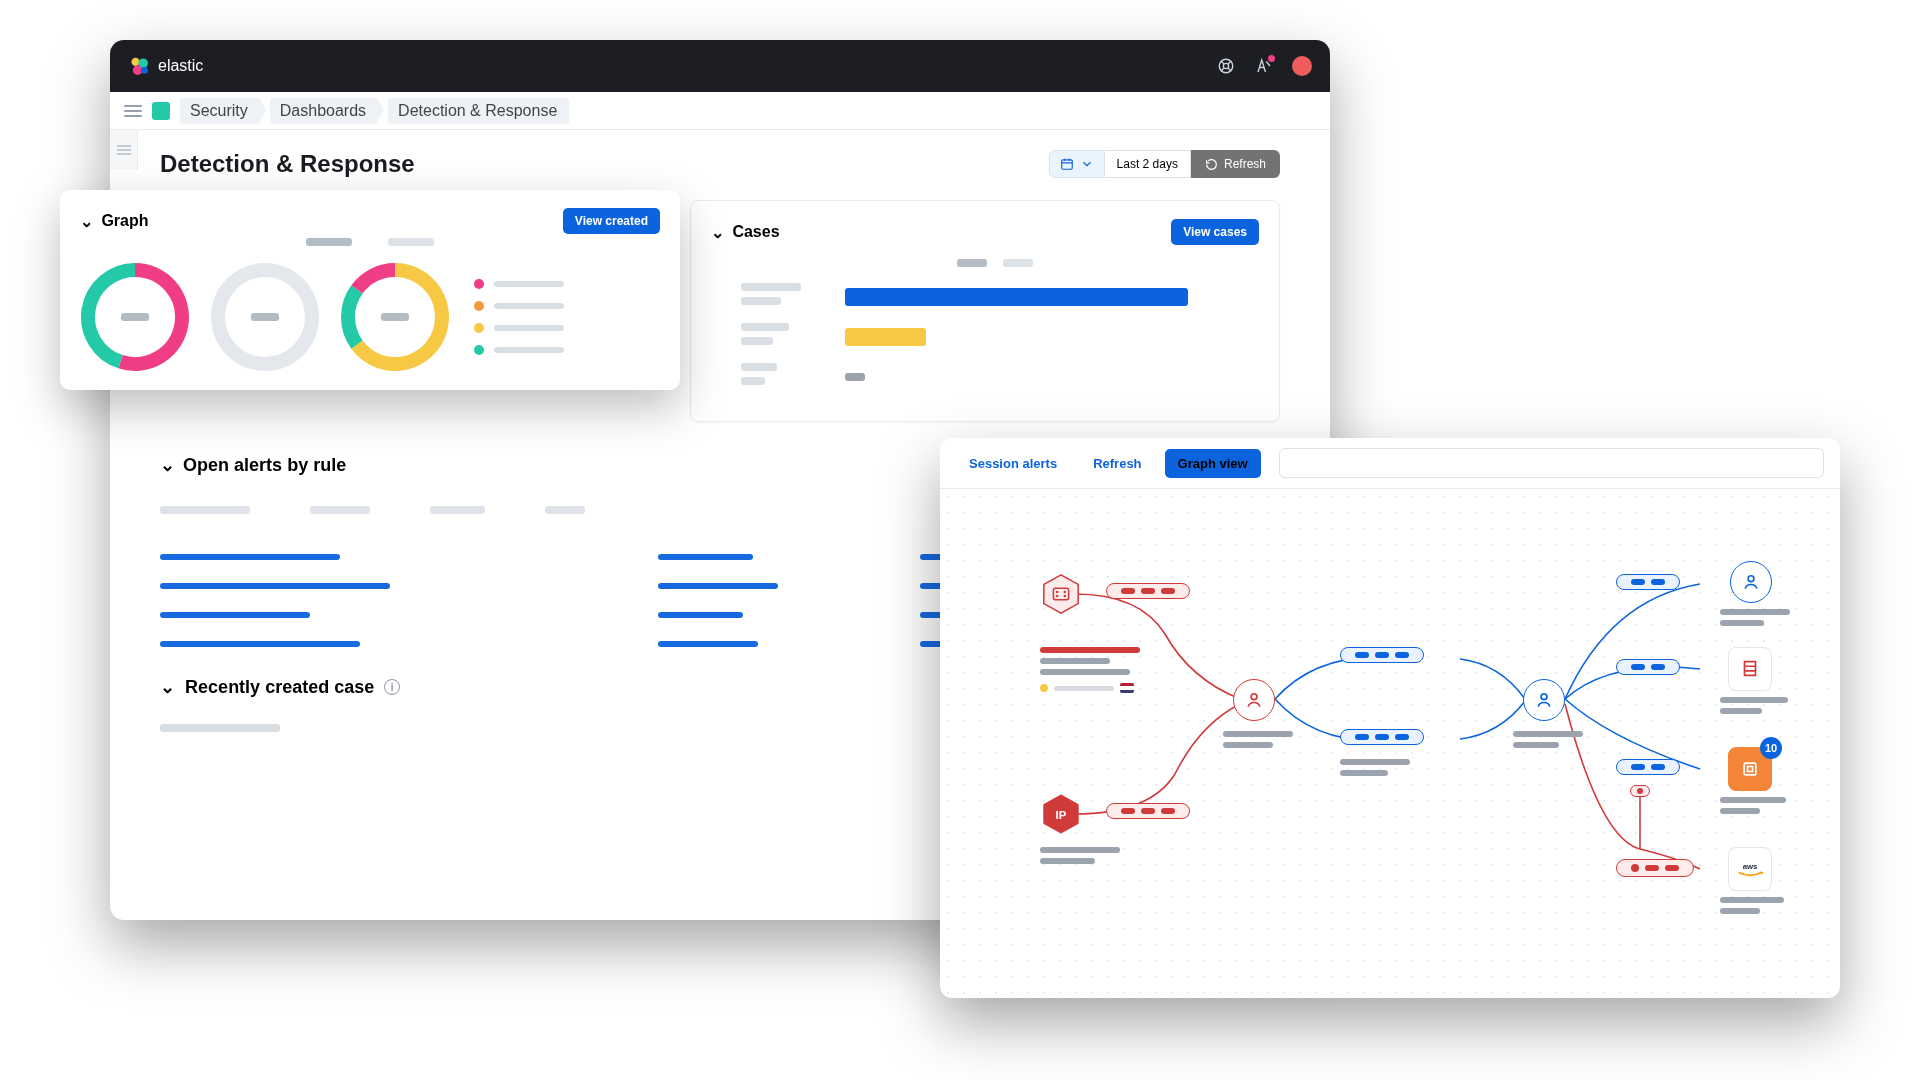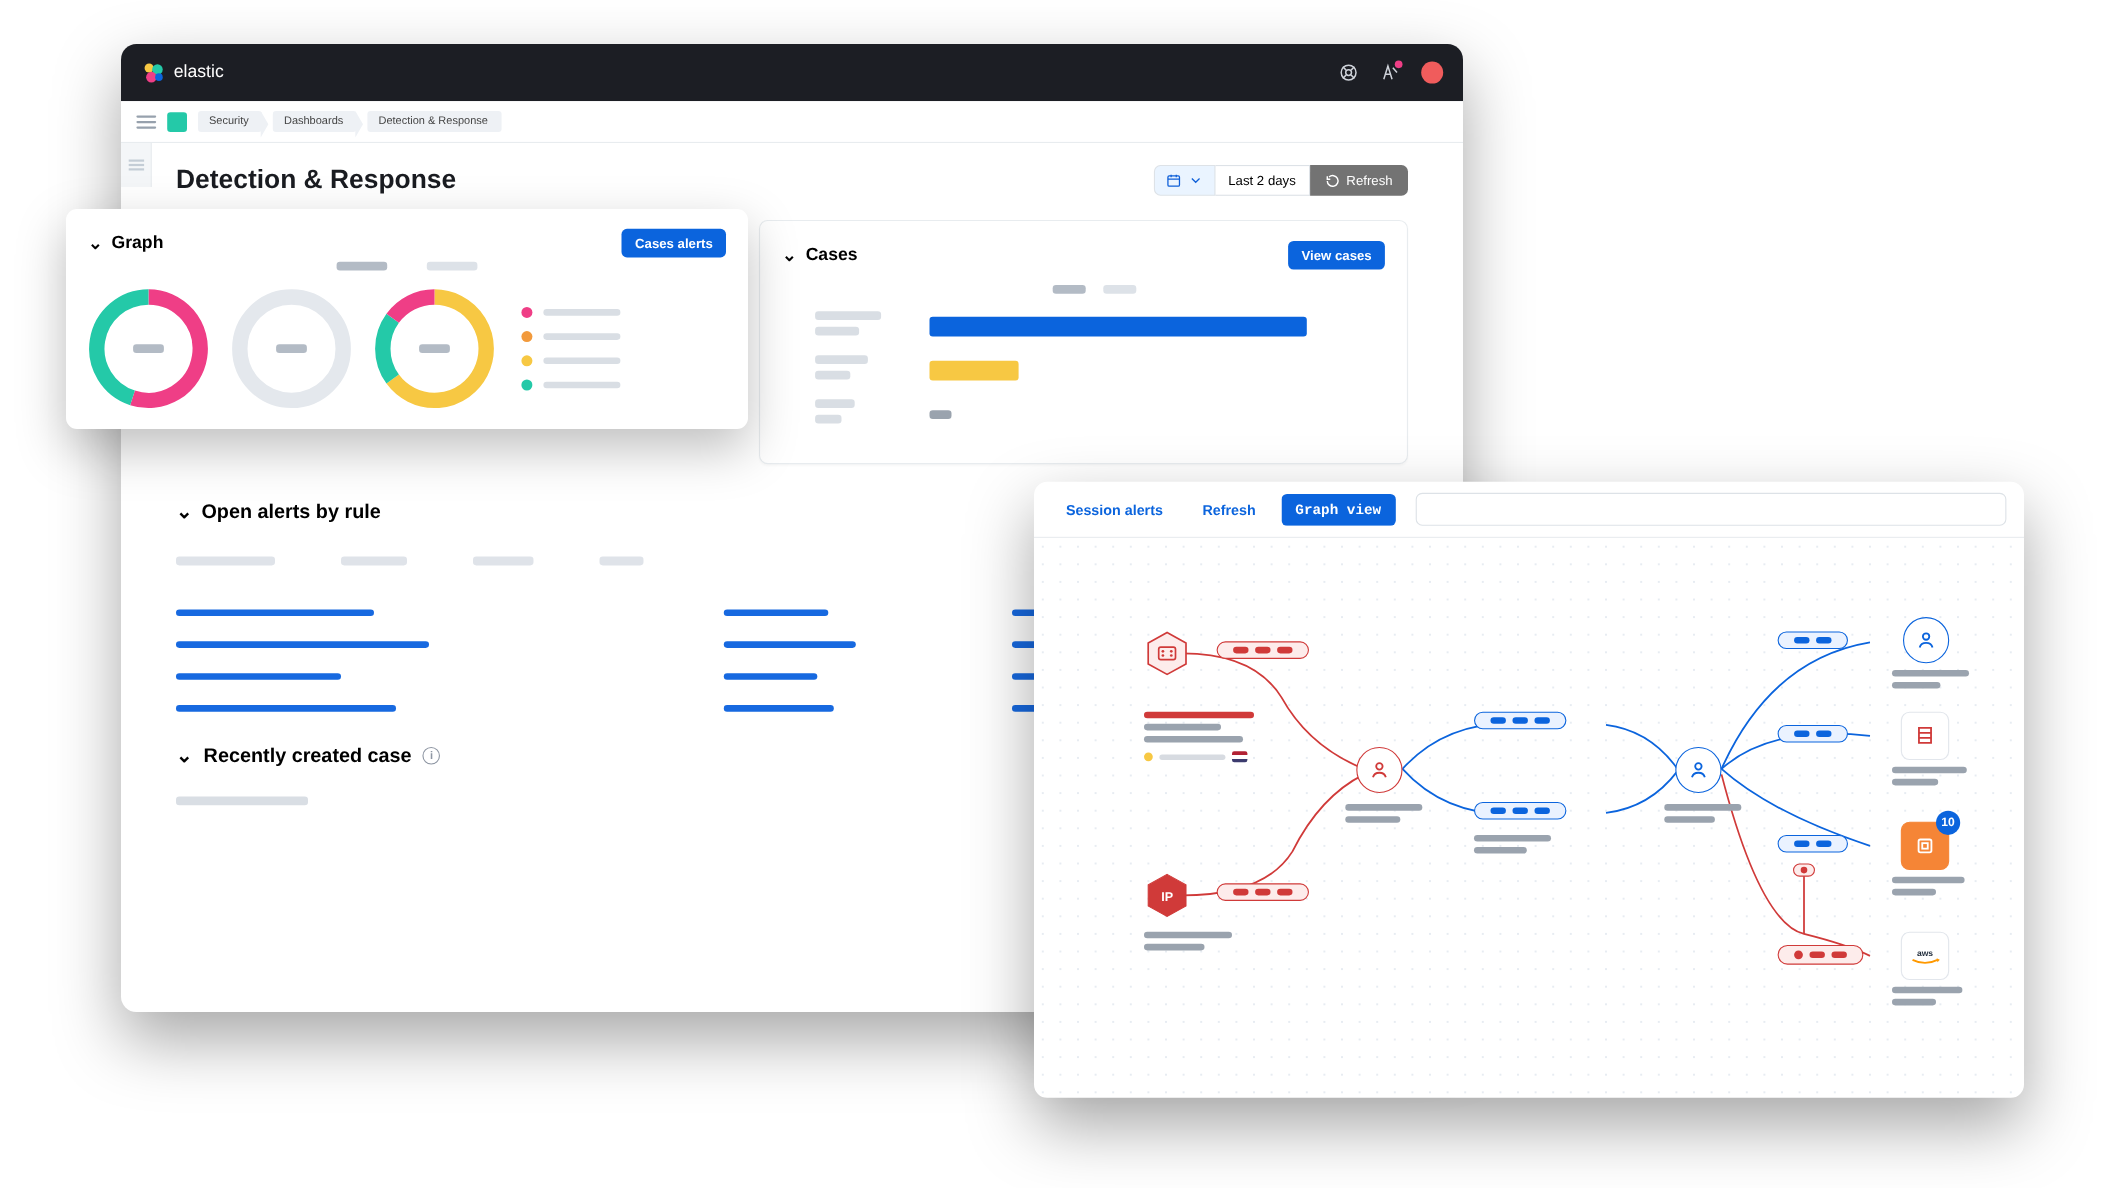--- a/index.html
+++ b/index.html
@@ -38,21 +38,21 @@
   .avatar-dot { width: 20px; height: 20px; border-radius: 50%; background:#f05c5c; }
 
   .app-toolbar {
     height: 38px; background:#fff;
     display:flex; align-items:center; gap:10px;
     padding: 0 14px; border-bottom: 1px solid #e8ecef;
   }
   .hamburger { width:18px; }
   .hamburger div{height:2px;background:#97a1ad;margin:3px 0;border-radius:2px;}
   .ws-square{width:18px;height:18px;background:#24c9a8;border-radius:3px;}
-  .crumb { font-size:10px; color:#444; padding:4px 12px 4px 10px; background:#eef1f5; border-radius:3px; position:relative;}
+  .crumb { font-size:16px; color:#444; padding:4px 12px 4px 10px; background:#eef1f5; border-radius:3px; position:relative;}
   .crumb:after{content:"";position:absolute;right:-6px;top:0;width:0;height:0;border-top:12px solid transparent;border-bottom:12px solid transparent;border-left:7px solid #eef1f5;}
   .crumb.last:after{display:none;}
 
   .app-body { padding: 20px 50px 40px 50px; display:flex; flex-direction:column; gap:22px;}
   .mini-sidebar{position:absolute;left:0;top:90px;width:28px;height:40px;background:#f4f6f8;border-right:1px solid #e8ecef;display:flex;align-items:center;justify-content:center;}
   .mini-sidebar div{width:14px;}
   .mini-sidebar div span{display:block;height:2px;background:#c4cdd6;margin:2px 0;}
 
   .page-head{display:flex;align-items:center;}
   .page-title{font-size:24px;font-weight:700;color:#1a1c21;}
@@ -106,21 +106,21 @@
   .info-icon{width:16px;height:16px;border:1.6px solid #8e96a3;border-radius:50%;display:inline-flex;align-items:center;justify-content:center;font-size:10px;color:#8e96a3;font-weight:700;}
 
   
   .graph-panel{
     position:absolute; left:940px; top:438px; width:900px; height:560px;
     background:#fff;border-radius:12px;box-shadow:0 25px 60px rgba(0,0,0,.35);
     overflow:hidden;z-index:6;
   }
   .graph-head{display:flex;align-items:center;gap:10px;padding:10px 16px;border-bottom:1px solid #e8ecef;}
   .tab{font-size:13px;font-weight:600;color:#0b64dd;background:transparent;border:1px solid transparent;padding:6px 12px;border-radius:5px;}
-  .tab.active{background:#0b64dd;color:#ffffff;font-family:Liberation Mono, monospace;}
+  .tab.active{background:#0b64dd;color:#000000;}
   .search-box{flex:1;margin-left:8px;border:1px solid #dde2e7;border-radius:6px;height:30px;}
   .graph-canvas{position:relative;flex:1;height:calc(100% - 50px);
     background-image: radial-gradient(#e7ecf2 1px, transparent 1px);
     background-size: 16px 16px;
   }
   .g-label{position:absolute;display:flex;flex-direction:column;gap:5px;}
   .g-label span{height:6px;border-radius:3px;background:#9aa3ae;}
   .hex{position:absolute;width:42px;height:42px;}
   .uicon{position:absolute;width:42px;height:42px;border-radius:50%;display:flex;align-items:center;justify-content:center;}
   .uicon svg{width:20px;height:20px;}
@@ -322,21 +322,21 @@
       <div class="sk-line" style="width:120px;height:8px;margin-top:4px;"></div>
     </div>
   </div>
 
   <div class="alerts-overlay">
     <div class="card-head">
       <div class="card-title">
           <span class="chev">⌄</span>
           <span>Graph</span>
         </div>
-      <button class="btn-primary">Cases alerts</button>
+      <button class="btn-primary">View created</button>
     </div>
     <div class="alert-summary">
         <div class="sk-line"></div>
         <div class="sk-line light"></div>
       </div>
     <div class="alerts-row">
       <div class="donuts" id="donuts">
           <svg width="110" height="110" viewBox="0 0 110 110">
             <path d="M 55 8 A 47 47 0 1 1 40.47620126437745 99.69965626587222" stroke="#ef3e86" stroke-width="14" fill="none"></path>
             <path d="M 40.47620126437745 99.69965626587222 A 47 47 0 0 1 54.99999999999999 8" stroke="#24c9a8" stroke-width="14" fill="none"></path>

